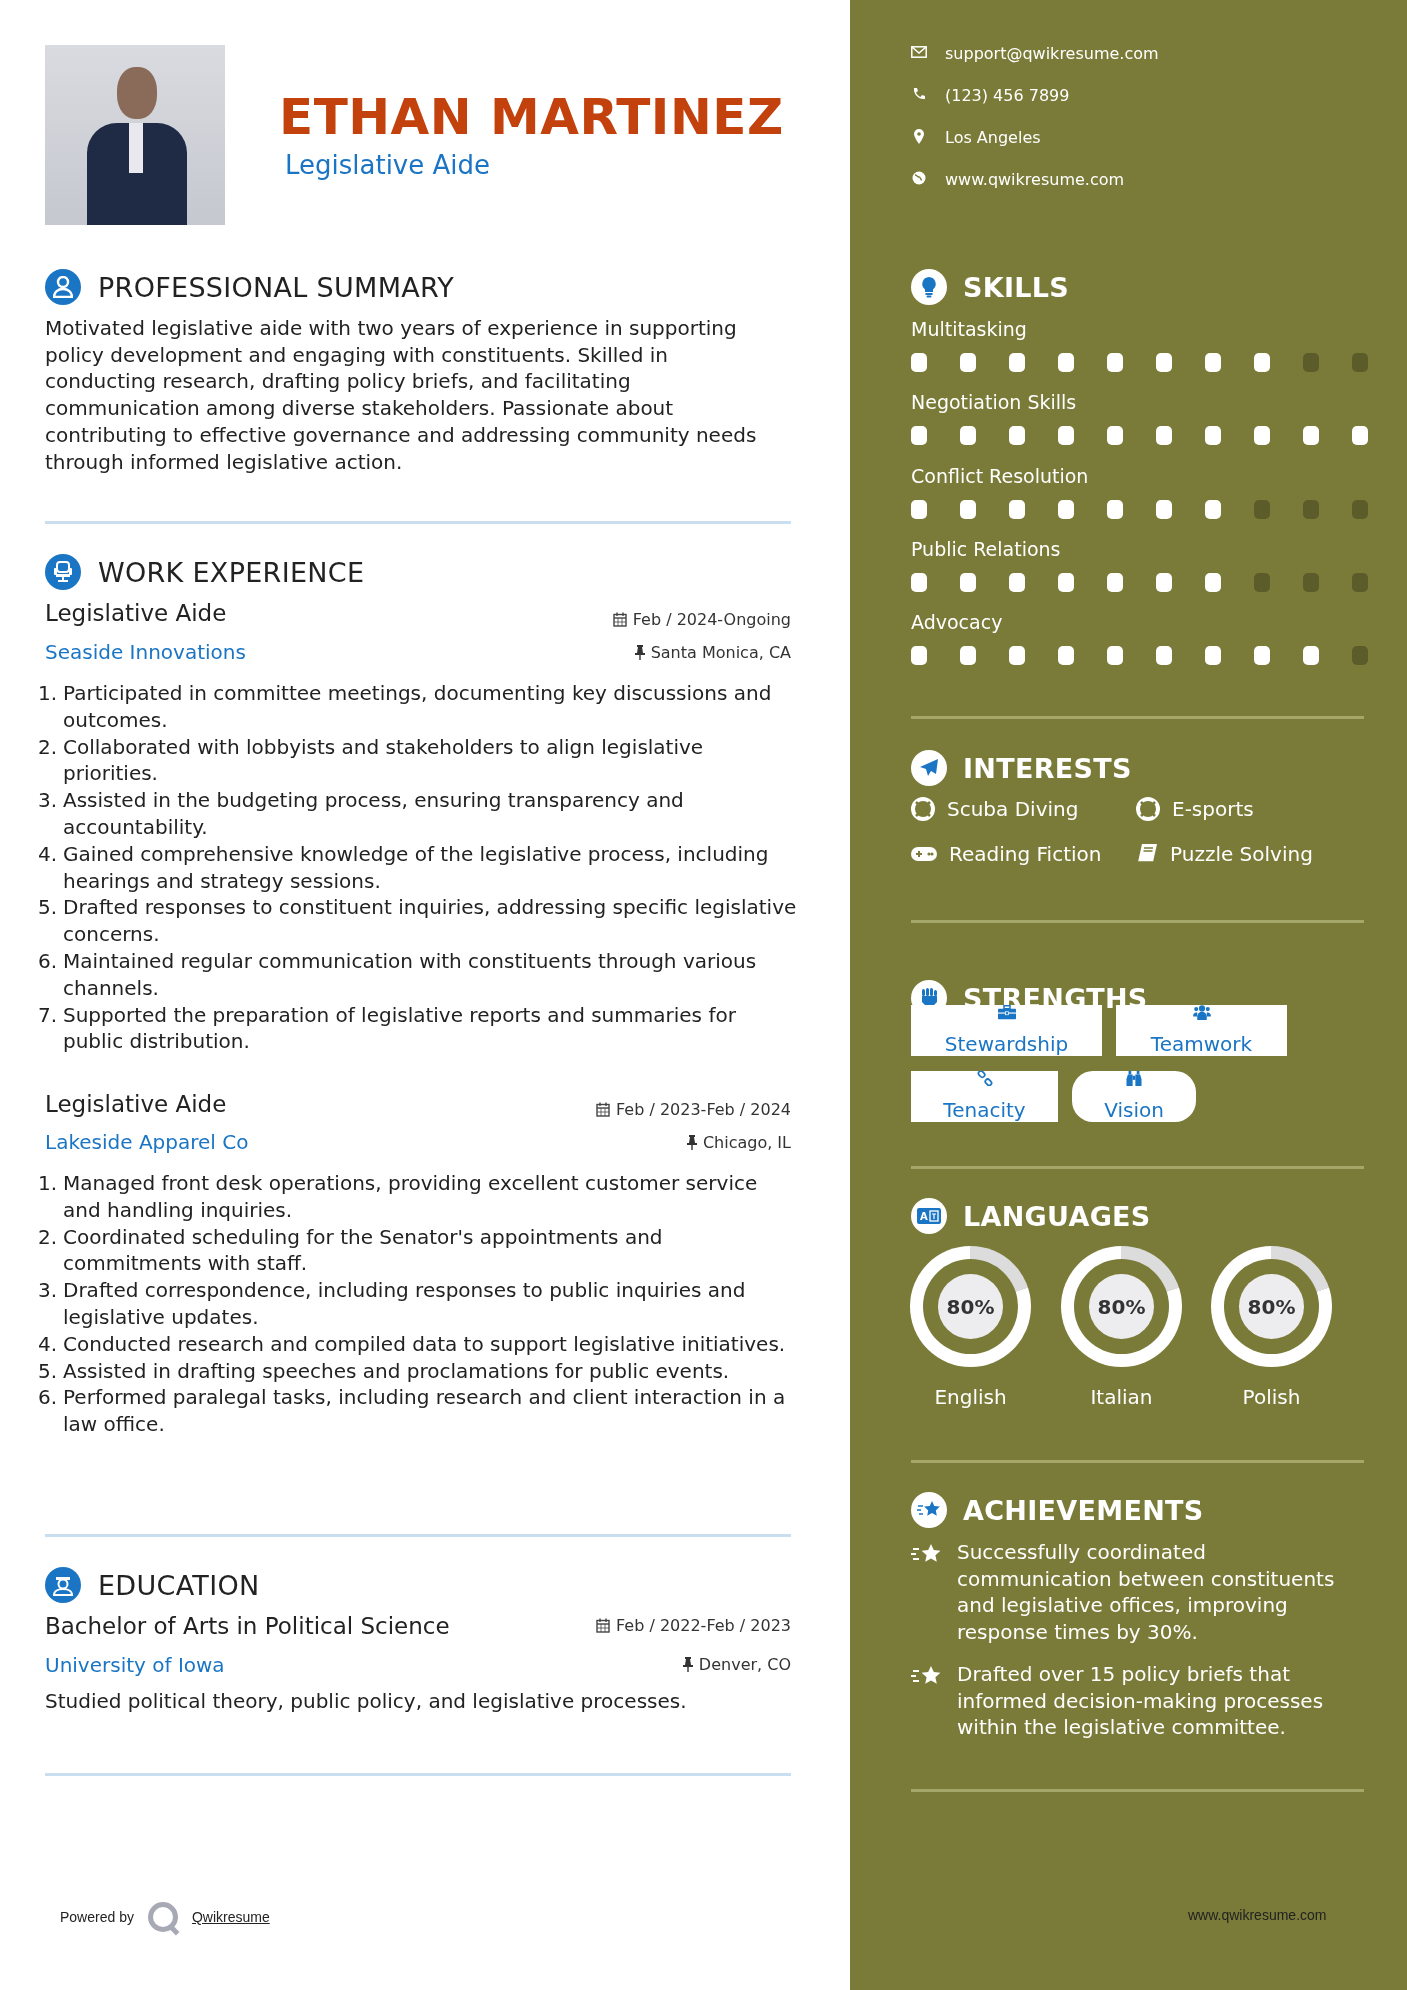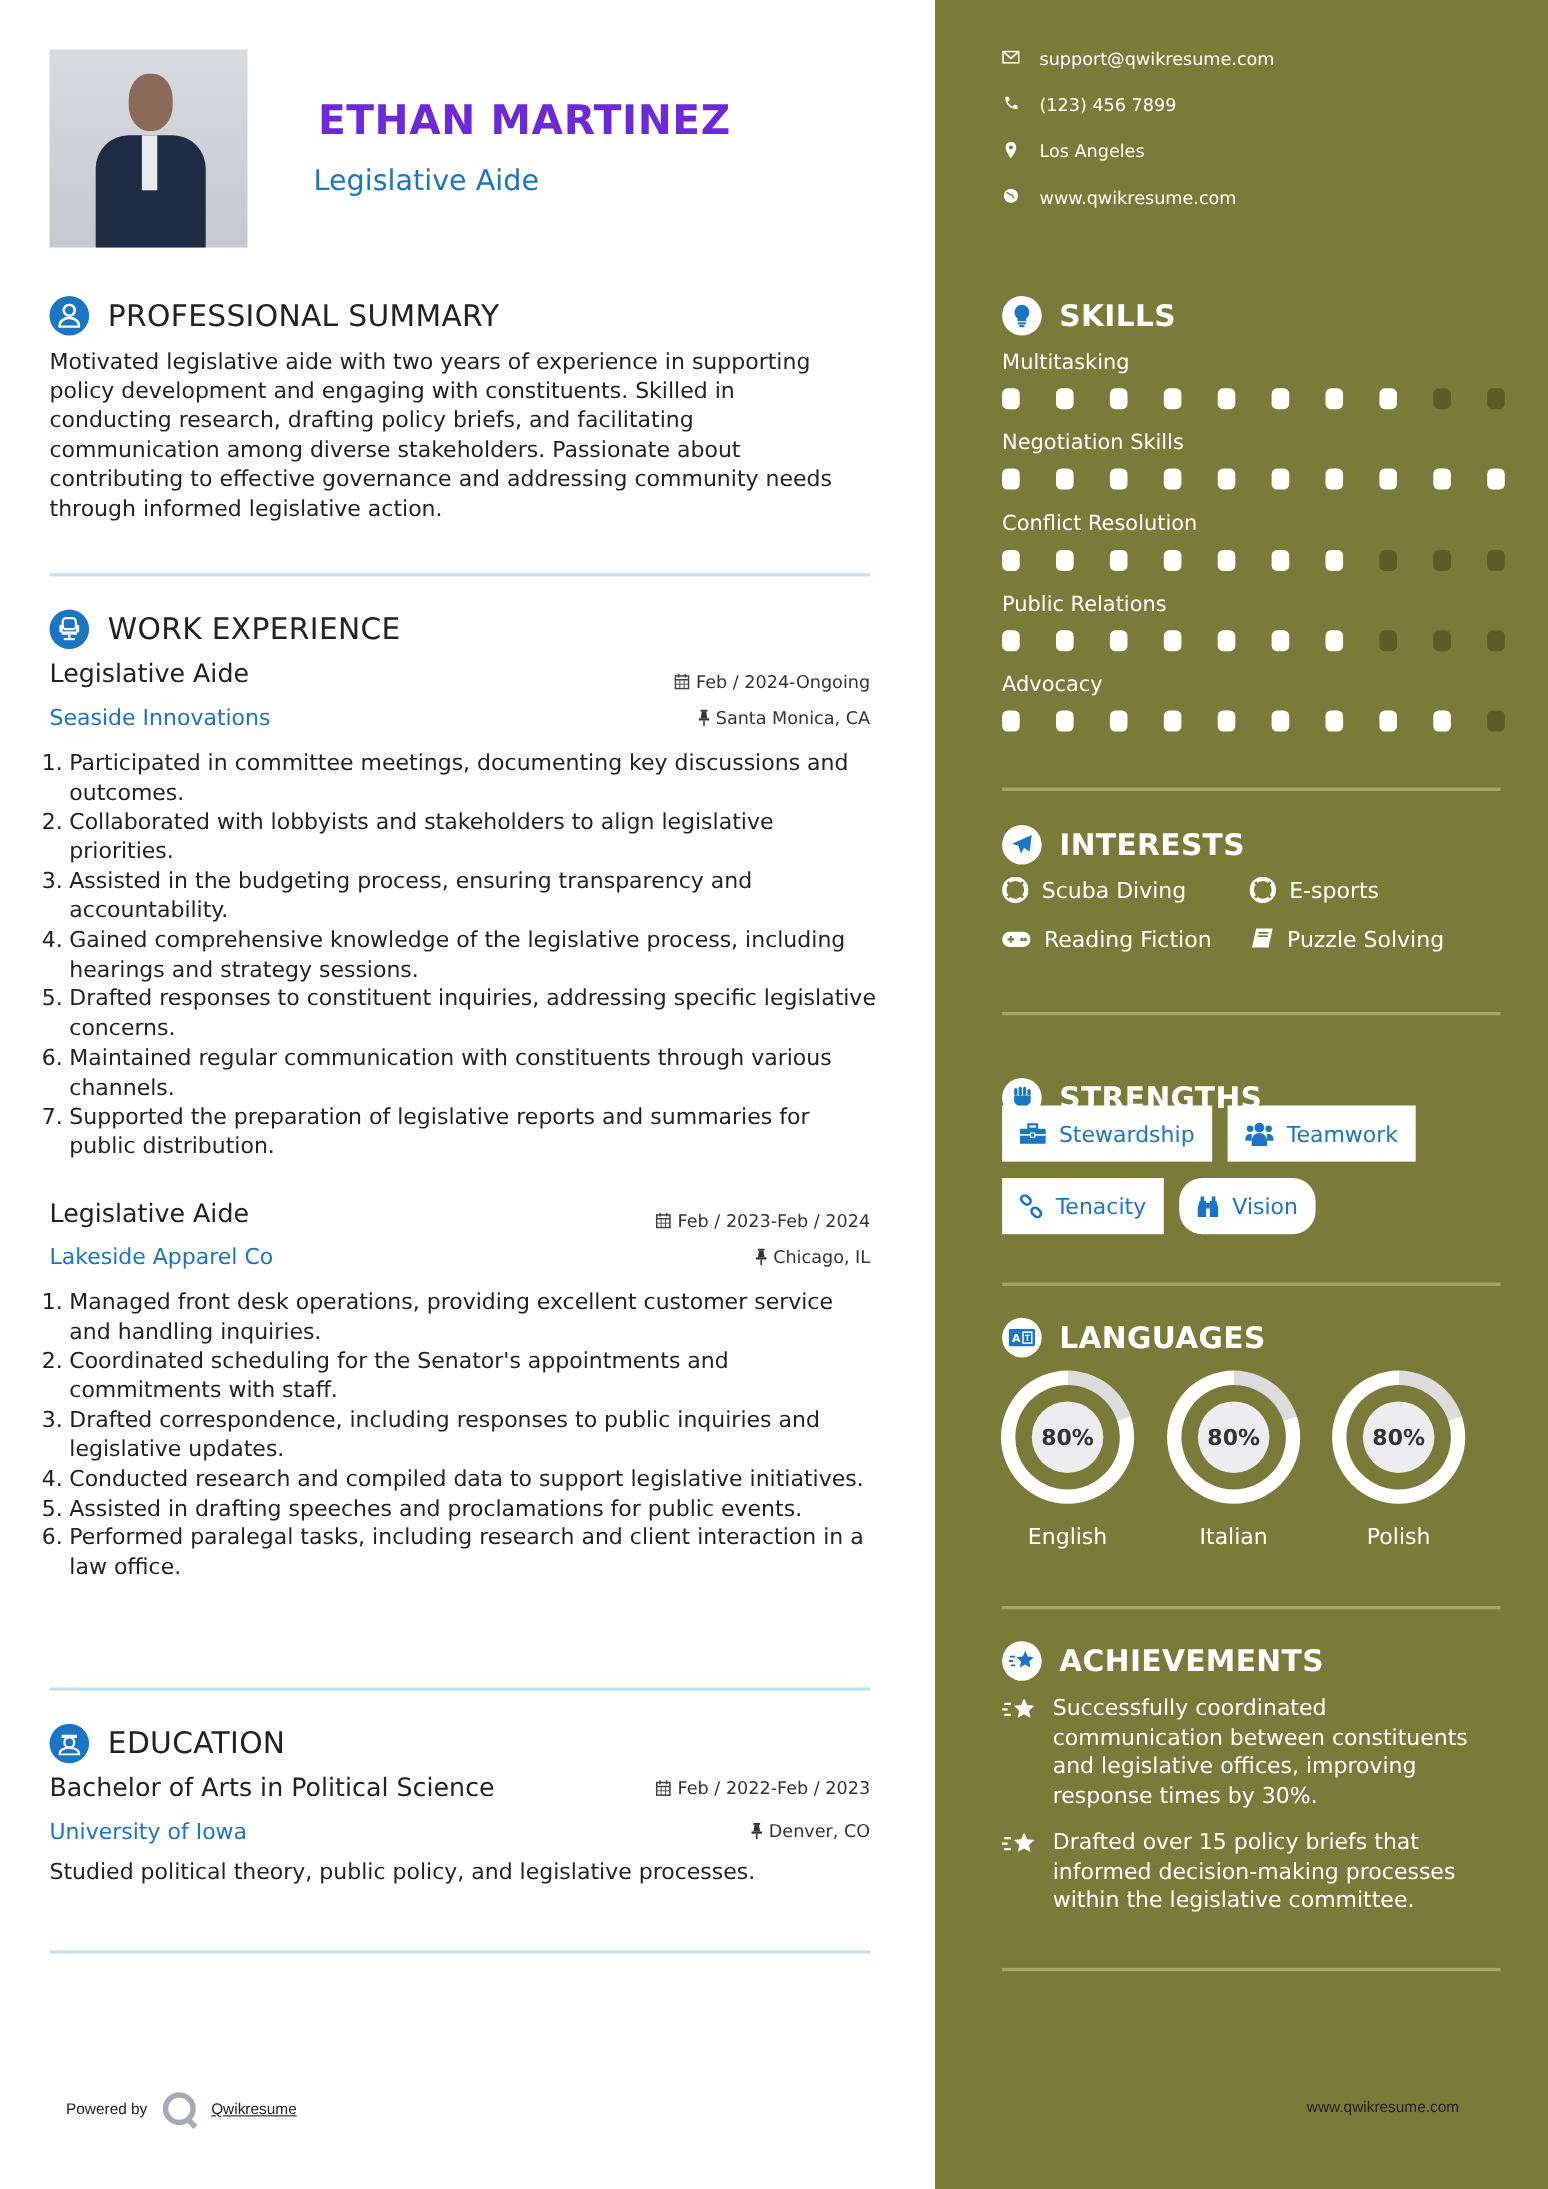--- a/index.html
+++ b/index.html
@@ -7,21 +7,21 @@
   body { position: relative; font-family: "DejaVu Sans", sans-serif; color: #222; }
 
   .main { position: absolute; left: 0; top: 0; width: 850px; height: 1990px; background: #fff; }
   .side { position: absolute; left: 850px; top: 0; width: 557px; height: 1990px; background: #7a7b38; color: #fff; }
 
   
   .photo { position: absolute; left: 45px; top: 45px; width: 180px; height: 180px; background: linear-gradient(180deg,#d9dbe0 0%,#c5c8cf 100%); overflow: hidden; }
   .photo .head { position: absolute; left: 72px; top: 22px; width: 40px; height: 52px; border-radius: 45%; background: #8a6a58; }
   .photo .body { position: absolute; left: 42px; top: 78px; width: 100px; height: 110px; border-radius: 30px 30px 0 0; background: #1f2a44; }
   .photo .shirt { position: absolute; left: 84px; top: 78px; width: 14px; height: 50px; background: #e8e8ee; }
-  .name { position: absolute; left: 289px; top: 88px; font-family: "DejaVu Sans", sans-serif; font-weight: bold; font-size: 37px; letter-spacing: 0.5px; color: #6d28d9; white-space: nowrap; }
+  .name { position: absolute; left: 279px; top: 88px; font-family: "DejaVu Sans", sans-serif; font-weight: bold; font-size: 50px; letter-spacing: 0.5px; color: #c2410c; white-space: nowrap; }
   .jobtitle { position: absolute; left: 285px; top: 150px; font-size: 26px; color: #1a75c4; white-space: nowrap; }
 
   
   .sec-h { position: absolute; left: 45px; display: flex; align-items: center; gap: 17px; }
   .sec-h .ic { width: 36px; height: 36px; border-radius: 50%; background: #1a75c4; display: flex; align-items: center; justify-content: center; }
   .sec-h .t { font-size: 27px; font-weight: normal; color: #222; letter-spacing: 0.3px; }
   .divider { position: absolute; left: 45px; width: 746px; height: 3px; background: #c9dff0; }
 
   .para { position: absolute; left: 45px; width: 740px; font-size: 20px; line-height: 26.7px; color: #222; }
 
@@ -47,21 +47,21 @@
   .s-sec-h .t { font-size: 27px; font-weight: bold; color: #fff; letter-spacing: 0.3px; }
   .s-divider { position: absolute; left: 911px; width: 453px; height: 3px; background: #a5a66a; }
 
   .skill-name { position: absolute; left: 911px; font-size: 19px; color: #fff; }
   .dots { position: absolute; left: 911px; display: flex; gap: 33px; }
   .dot { width: 16px; height: 19px; border-radius: 5px; background: #fff; }
   .dot.off { background: #5b5c2a; }
 
   .interest { position: absolute; display: flex; align-items: center; gap: 12px; font-size: 20px; color: #fff; }
 
-  .chip { position: absolute; background: #fff; display: flex; align-items: center; gap: 12px; padding: 0 16px; height: 51px; font-size: 20px; color: #1a75c4; }
+  .chip { position: absolute; background: #fff; display: flex; align-items: center; gap: 12px; padding: 0 16px; height: 51px; font-size: 20px; color: #1a75c4; flex-direction: column; }
 
   .lang { position: absolute; width: 121px; text-align: center; }
   .ring { width: 121px; height: 121px; border-radius: 50%; position: relative; }
   .ring .in { position: absolute; left: 13px; top: 13px; width: 95px; height: 95px; border-radius: 50%; background: #7a7b38; }
   .ring .core { position: absolute; left: 28px; top: 28px; width: 65px; height: 65px; border-radius: 50%; background: #ededf0; display: flex; align-items: center; justify-content: center; font-size: 20px; font-weight: bold; color: #333; }
   .lang .lbl { margin-top: 18px; font-size: 20px; color: #fff; }
 
   .ach { position: absolute; left: 911px; width: 455px; display: flex; gap: 14px; font-size: 20px; line-height: 26.7px; color: #fff; }
   .ach .ai { width: 32px; flex: none; padding-top: 3px; }
 

